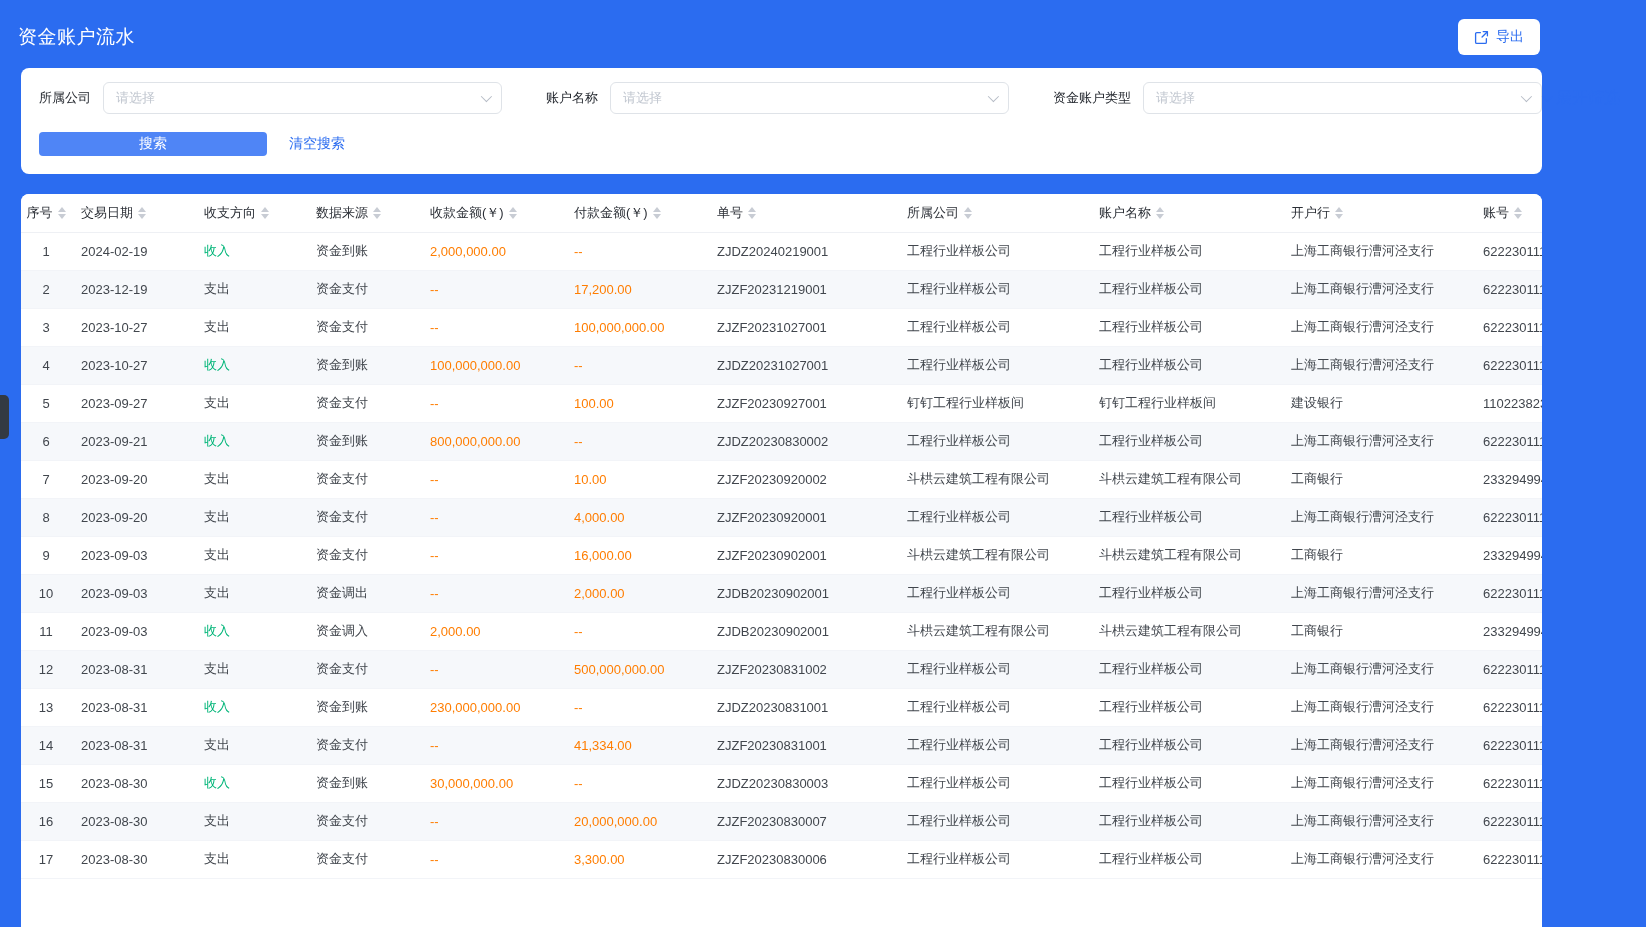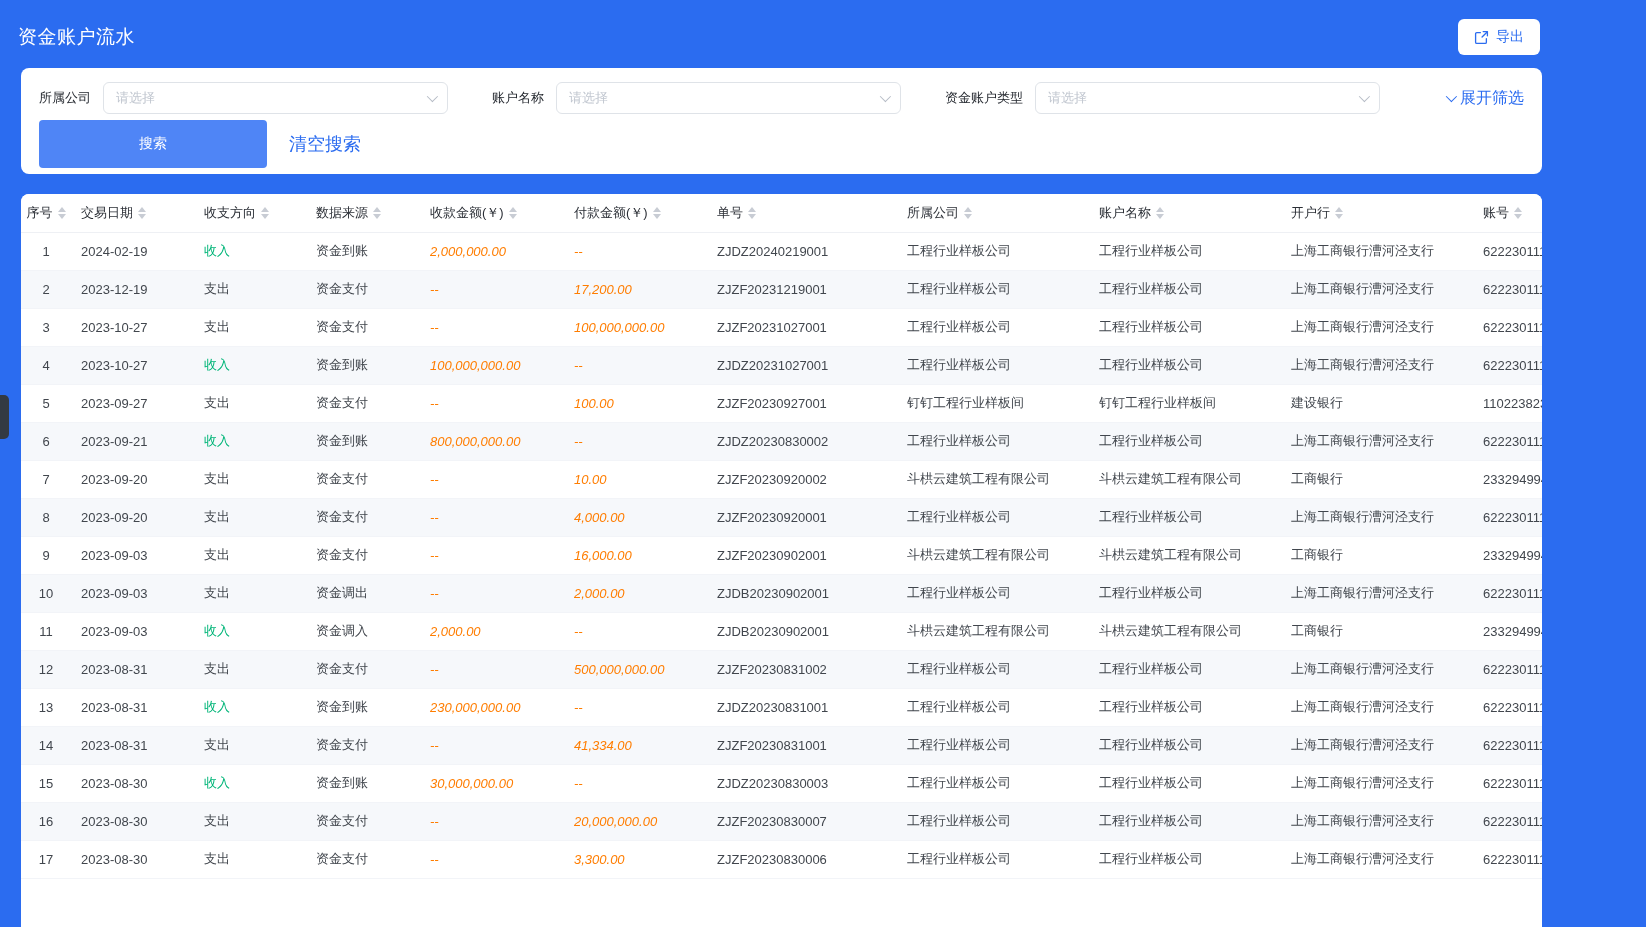--- a/index.html
+++ b/index.html
@@ -39,62 +39,62 @@
     margin:0 0 0 21px;width:1521px;
     background:#fff;border-radius:8px;
     padding:14px 18px;
   }
   .filter-row{display:flex;align-items:center;height:32px;}
   .filter-row + .filter-row{margin-top:14px;}
   .f-group{display:flex;align-items:center;}
   .f-group + .f-group{margin-left:44px;}
   .f-label{font-size:13px;color:#24282f;margin-right:12px;white-space:nowrap;}
   .select{
-    width:345px;height:32px;
+    width:399px;height:32px;
     border:1px solid #dfe3e8;border-radius:6px;
     background:#fff;
     display:flex;align-items:center;
     padding:0 12px;cursor:pointer;
   }
   .select .ph{font-size:13px;color:#c0c6cf;flex:1;}
   .chev{
     width:8px;height:8px;flex:none;
     border-right:1.5px solid #b6bcc6;border-bottom:1.5px solid #b6bcc6;
     transform:rotate(45deg) translateY(-2px);
   }
   .expand-filter{
     margin-left:auto;display:flex;align-items:center;gap:6px;
     color:var(--brand);font-size:16px;cursor:pointer;white-space:nowrap;
   }
   .expand-filter .chev{border-color:var(--brand);}
   .search-btn{
-    width:228px;height:48px;border:none;border-radius:4px;
+    width:228px;height:24px;border:none;border-radius:4px;
     background:var(--btn-blue);color:#fff;font-size:14px;
     cursor:pointer;font-family:Liberation Serif, serif;
   }
-  .clear-link{margin-left:22px;color:var(--brand);font-size:18px;cursor:pointer;}
+  .clear-link{margin-left:22px;color:var(--brand);font-size:14px;cursor:pointer;}
   
   .table-card{
     margin:20px 0 0 21px;width:1521px;height:733px;
     background:#fff;border-radius:8px 8px 0 0;
     overflow:hidden;
   }
   table{border-collapse:collapse;table-layout:fixed;width:1622px;font-size:13px;}
   th,td{
     text-align:left;white-space:nowrap;overflow:hidden;
     padding:0 10px;
   }
   thead th{
     height:38px;color:#2b2f36;font-weight:400;font-size:13px;
     border-bottom:1px solid #eef0f4;background:#fff;cursor:pointer;
   }
   tbody td{height:38px;color:var(--text-dark);border-bottom:1px solid #f2f4f8;}
   tbody tr.stripe td{background:#f6f8fb;}
   td.in{color:var(--green);}
-  td.amount{color:var(--orange);font-style:italic;}
+  td.amount{color:var(--orange);}
   .col0{width:50px;text-align:center;padding:0 4px;}
   .col1{width:123px;}.col2{width:112px;}.col3{width:114px;margin-top:32px;}
   .col4{width:144px;}.col5{width:143px;}.col6{width:190px;}
   .col7{width:192px;}.col8{width:192px;}.col9{width:192px;}.col10{width:170px;}
   .sorter{
     display:inline-flex;flex-direction:column;gap:2px;
     margin-left:5px;vertical-align:middle;
   }
   .sorter i{display:block;width:0;height:0;border-left:4px solid transparent;border-right:4px solid transparent;}
   .sorter .up{border-bottom:5px solid #c8ccd4;}

